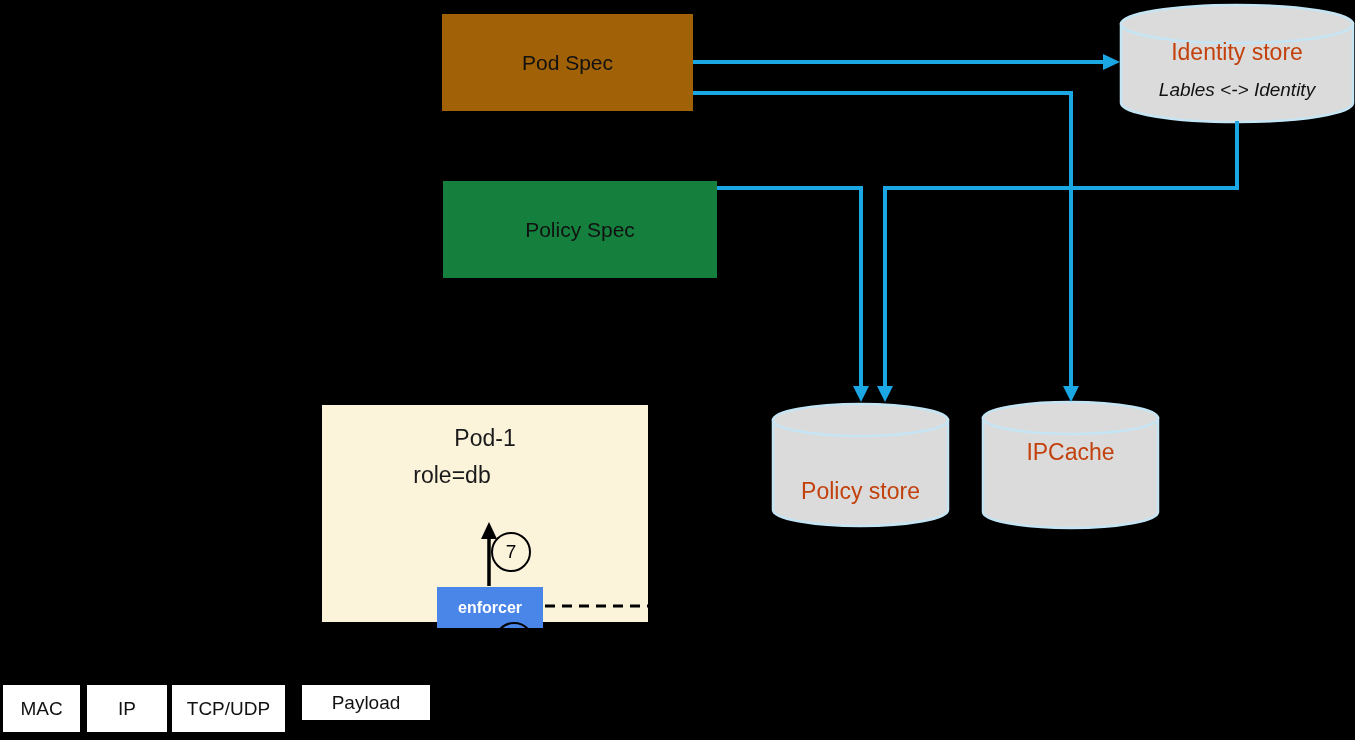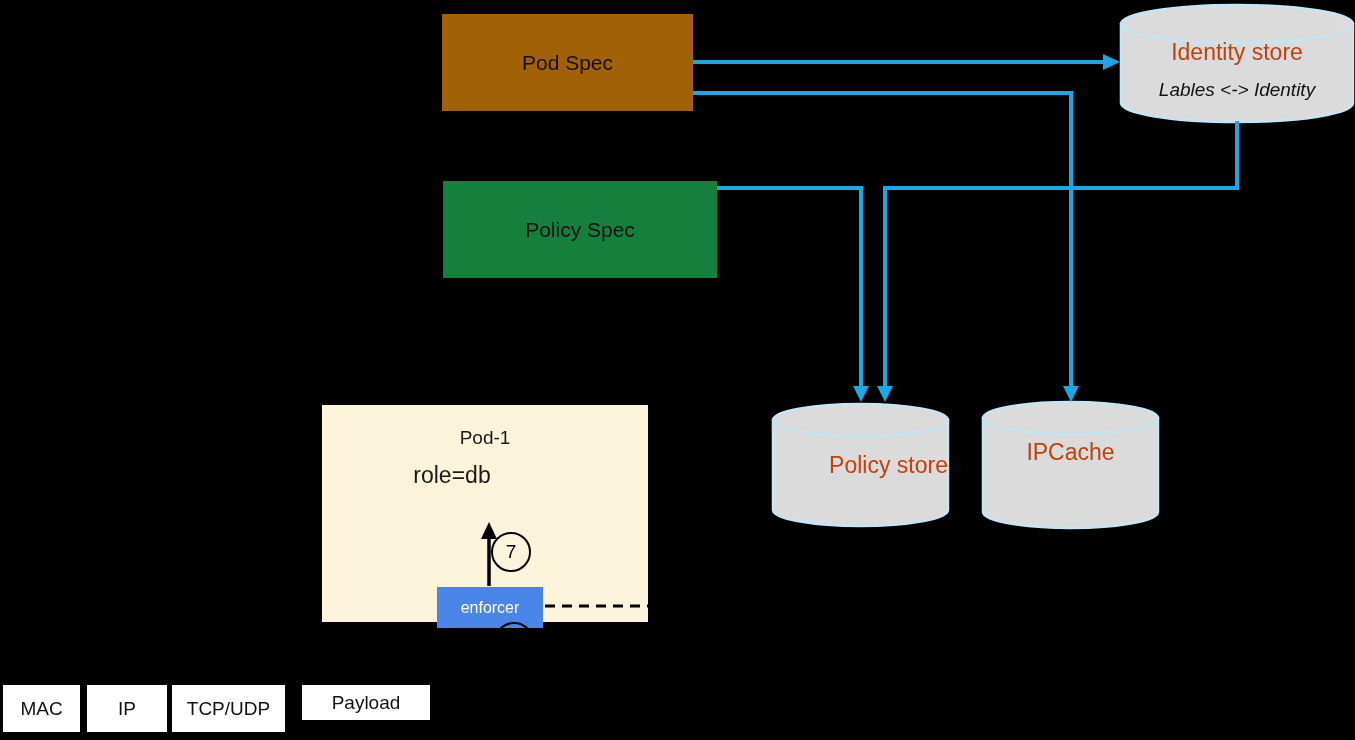--- a/index.html
+++ b/index.html
@@ -9,33 +9,33 @@
   }
   .box{position:absolute;display:flex;align-items:center;justify-content:center;z-index:1;}
   .label-layer{position:absolute;z-index:3;display:flex;align-items:center;justify-content:center;text-align:center;}
   #svg-layer{position:absolute;left:0;top:0;z-index:2;pointer-events:none;}
 
   .spec-label{font-size:21px;color:#111;}
   .pod-spec{left:442px;top:14px;width:251px;height:97px;background:#a16207;}
   .policy-spec{left:443px;top:139px;width:274px;height:97px;background:#15803d;margin-top:42px;}
 
   .pod1{left:322px;top:405px;width:326px;height:217px;background:#FCF3DB;}
-  .pod1-title{left:322px;top:424px;width:326px;height:28px;font-size:19px;}
+  .pod1-title{left:322px;top:424px;width:326px;height:28px;font-size:23px;}
   .pod1-subtitle{left:322px;top:461px;width:260px;height:28px;font-size:23px;}
 
   .enforcer{left:437px;top:587px;width:106px;height:41px;background:#4A86E8;}
-  .enforcer-label{left:437px;top:587px;width:106px;height:41px;color:#fff;font-size:16px;}
+  .enforcer-label{left:437px;top:587px;width:106px;height:41px;color:#fff;font-size:16px;font-weight:bold;}
 
   .step7-label{left:493px;top:538px;width:36px;height:28px;font-size:19px;color:#000;}
 
   .cyl-title{font-size:23px;color:#c2410c;}
   .cyl-sub{font-size:19px;font-style:italic;color:#111;}
   .idstore-title{left:1121px;top:38px;width:232px;height:28px;}
   .idstore-sub{left:1121px;top:77px;width:232px;height:26px;}
-  .polstore-title{left:773px;top:451px;width:175px;height:28px;padding-left:28px;}
+  .polstore-title{left:773px;top:477px;width:175px;height:28px;}
   .ipcache-title{left:983px;top:438px;width:175px;height:28px;}
   .ipcache-sub{left:983px;top:480px;width:175px;height:26px;}
 
   .packet-box{background:#fff;z-index:1;}
   .packet-label{font-size:19px;color:#111;}
   .pk0{left:3px;top:685px;width:77px;height:47px;}
   .pk1{left:87px;top:685px;width:80px;height:47px;}
   .pk2{left:172px;top:685px;width:113px;height:47px;}
   .pk3{left:302px;top:685px;width:128px;height:35px;}
 </style>

